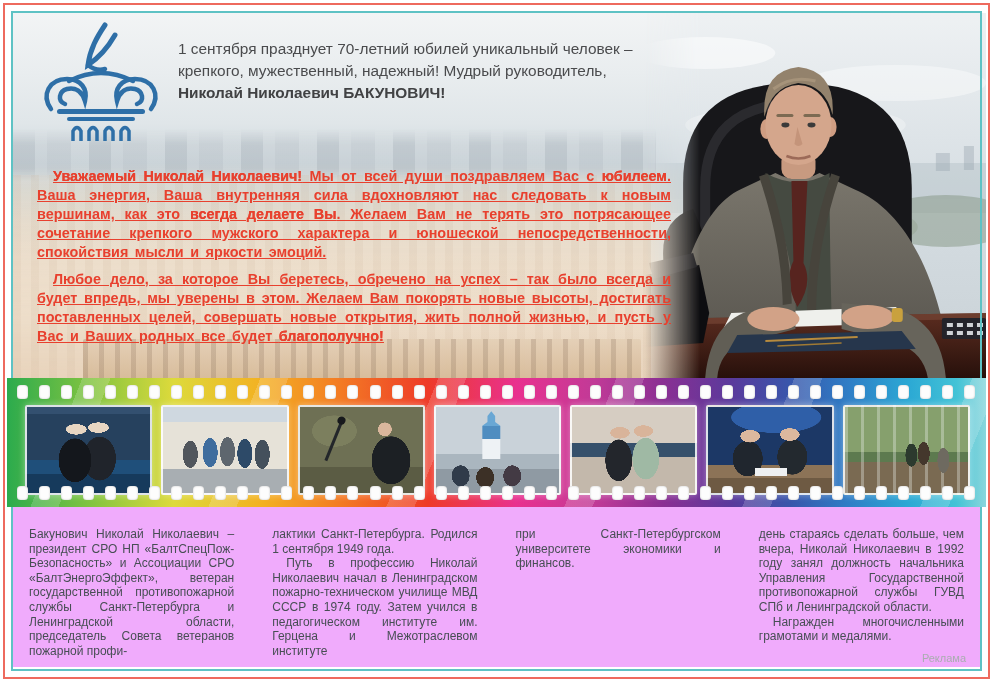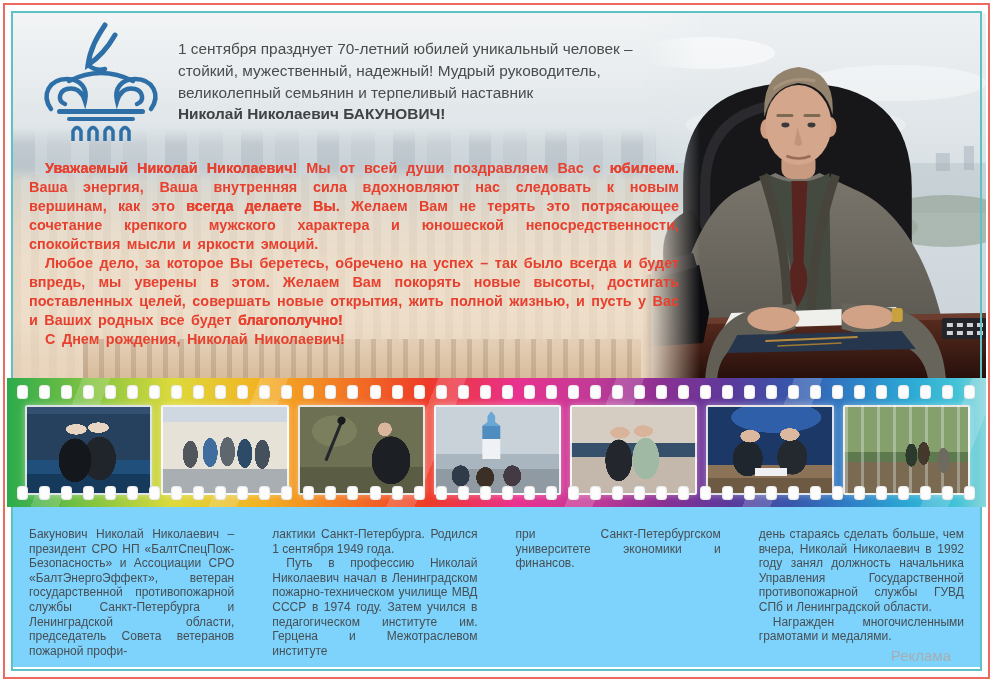--- a/index.html
+++ b/index.html
@@ -30,21 +30,21 @@
   .logo svg{width:100%;height:100%;}
 
   
   .intro{position:absolute;left:165px;top:25px;width:505px;color:#4a4b4d;
          font-size:15.4px;line-height:21.8px;}
   .intro .b{font-weight:bold;color:#414244;}
 
   
   .greeting{position:absolute;left:16px;top:146px;width:650px;color:#e8402e;
             font-size:14.4px;line-height:19px;font-weight:bold;text-align:justify;word-spacing:2.5px;}
-  .greeting p{margin:0;text-indent:16px;}
+  .greeting p{margin:8px;text-indent:16px;text-decoration:underline;}
   .xb{text-shadow:0 0 .6px currentColor;}
   .signature{position:absolute;left:260px;top:331px;width:448px;text-align:right;color:#e8402e;
              font-weight:bold;font-style:italic;font-size:14px;line-height:19px;}
 
   
   .main-photo{position:absolute;top:0;right:0;width:341px;height:365px;
     -webkit-mask:linear-gradient(90deg,transparent 0,#000 55px);
     mask:linear-gradient(90deg,transparent 0,#000 55px);}
   .main-photo svg{width:100%;height:100%;display:block;}
 
@@ -105,26 +105,26 @@
     linear-gradient(180deg,#1c3866 0 68%, #8c7357 68% 82%, #6e5a43 82%);}
   .p6 .plate{position:absolute;left:38%;bottom:20%;width:26%;height:9%;background:#eef0f2;}
   .p7{background:
     radial-gradient(ellipse 8% 22% at 54% 56%, #2c3a2e 0 60%, transparent 61%),
     radial-gradient(ellipse 8% 22% at 64% 54%, #44372c 0 60%, transparent 61%),
     radial-gradient(ellipse 8% 24% at 80% 62%, #6e6a60 0 60%, transparent 61%),
     repeating-linear-gradient(90deg, rgba(236,240,236,.35) 0 3px, transparent 3px 16px),
     linear-gradient(180deg,#86a06d 0 52%, #5d7a4f 52% 64%, #7a6a52 64%);}
 
   
-  .bio-zone{position:absolute;left:13px;right:13px;top:507px;bottom:15px;background:#7dd3fc;z-index:1;
+  .bio-zone{position:absolute;left:13px;right:13px;top:507px;bottom:15px;background:#f0abfc;z-index:1;
             display:flex;gap:38px;padding:20px 16px 0 16px;box-sizing:border-box;justify-content:center;}
   .col{flex:1;color:#474e54;font-size:12px;line-height:14.6px;text-align:justify;}
   .col p{margin:0;}
   .col p.indent{text-indent:14px;}
-  .ad-label{position:absolute;right:42px;bottom:18px;color:#a9adb0;font-size:15px;z-index:4;}
+  .ad-label{position:absolute;right:27px;bottom:18px;color:#a9adb0;font-size:11px;z-index:4;}
 </style>
 </head>
 <body>
 
 <div class="page">
 
   <div class="top-zone">
     <div class="skyline"></div>
     <div class="buildings"></div>
     <div class="palace"></div>
@@ -224,29 +224,27 @@
           <path d="M38,120 L38,110 Q42,103 46,110 L46,120"></path>
           <path d="M54,120 L54,110 Q58,103 62,110 L62,120"></path>
           <path d="M70,120 L70,110 Q74,103 78,110 L78,120"></path>
           <path d="M86,120 L86,110 Q90,103 94,110 L94,120"></path>
         </g>
       </svg>
     </div>
 
     <div class="intro">
       <div>1 сентября празднует 70-летний юбилей уникальный человек –</div>
-      <div>стойкий, мужественный, надежный! Мудрый руководитель,</div>
-      <div>великолепный семьянин и терпеливый наставник</div>
+      <div>крепкого, мужественный, надежный! Мудрый руководитель,</div>
       <div class="b">Николай Николаевич БАКУНОВИЧ!</div>
     </div>
 
     <div class="greeting">
       <p><span class="xb">Уважаемый Николай Николаевич!</span><span> Мы от всей души поздравляем Вас с </span><span class="xb">юбилеем</span><span>. Ваша энергия, Ваша внутренняя сила вдохновляют нас следовать к новым вершинам, как это </span><span class="xb">всегда делаете Вы</span><span>. Желаем Вам не терять это потрясающее сочетание крепкого мужского характера и юношеской непосредственности, спокойствия мысли и яркости эмоций.</span></p>
       <p><span>Любое дело, за которое Вы беретесь, обречено на успех – так было всегда и будет впредь, мы уверены в этом. Желаем Вам покорять новые высоты, достигать поставленных целей, совершать новые открытия, жить полной жизнью, и пусть у Вас и Ваших родных все будет </span><span class="xb">благополучно!</span></p>
-      <p>С Днем рождения, Николай Николаевич!</p>
     </div>
   </div>
 
   <div class="filmstrip">
     <div class="holes top">
         <span></span>
         <span></span>
         <span></span>
         <span></span>
         <span></span>

